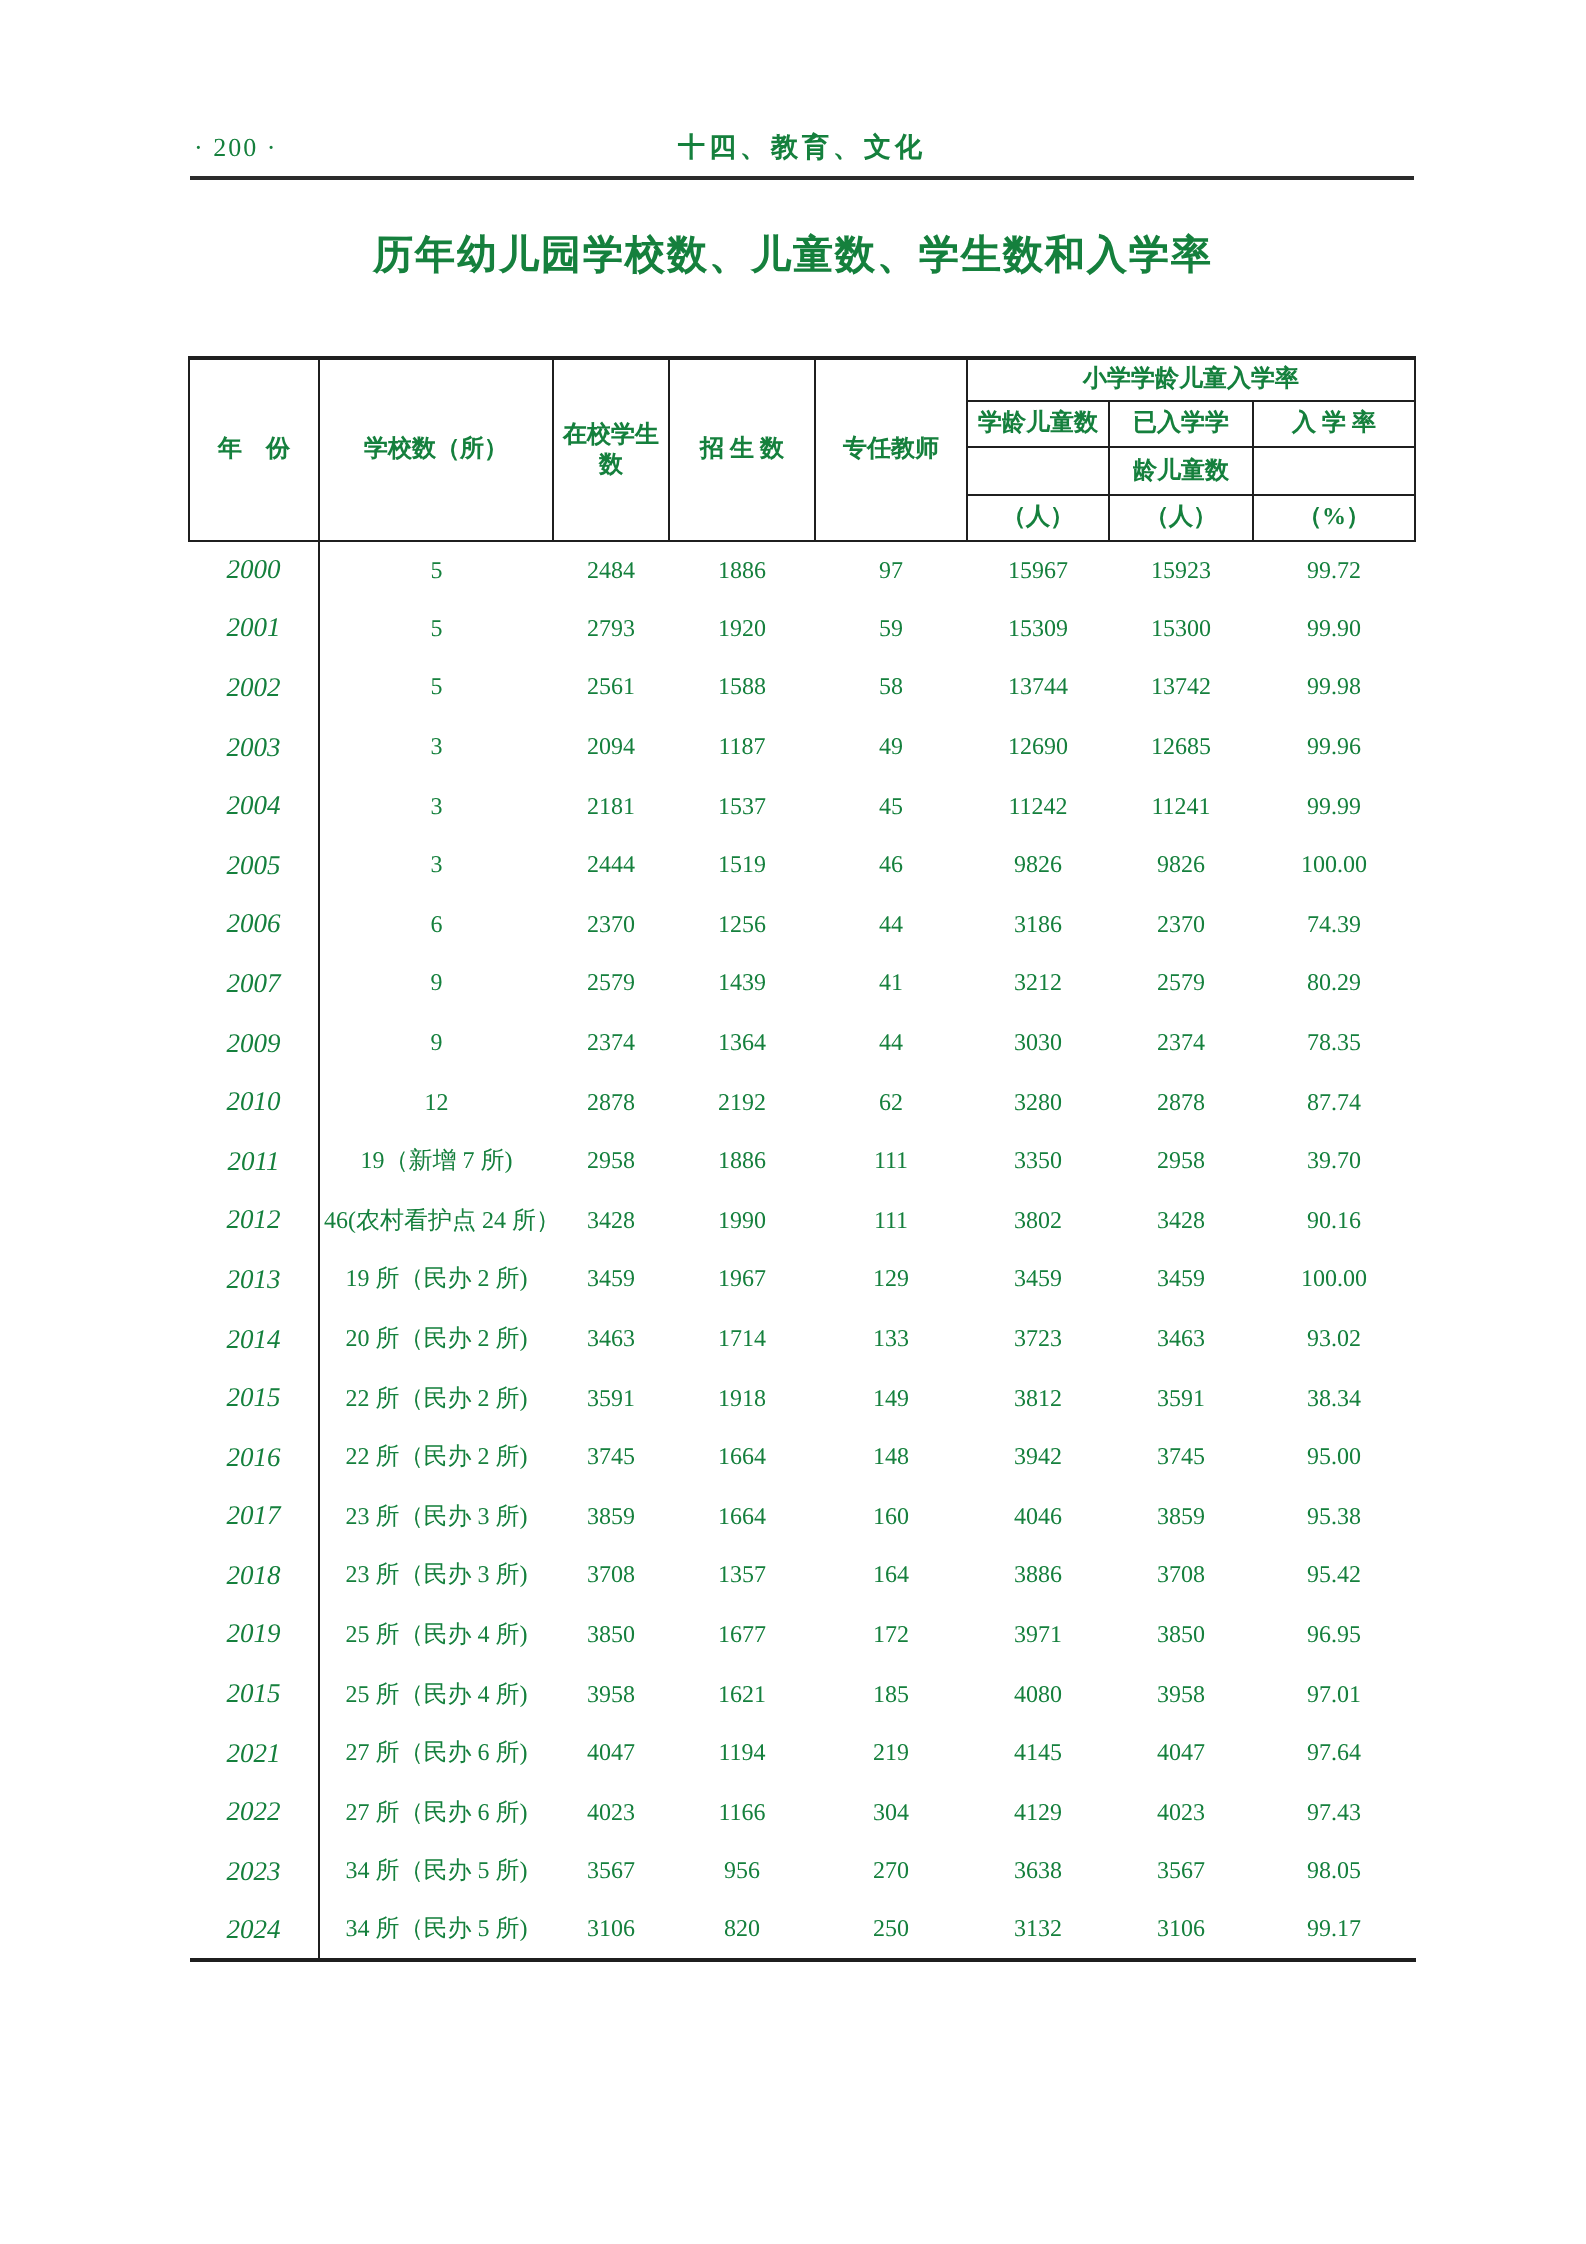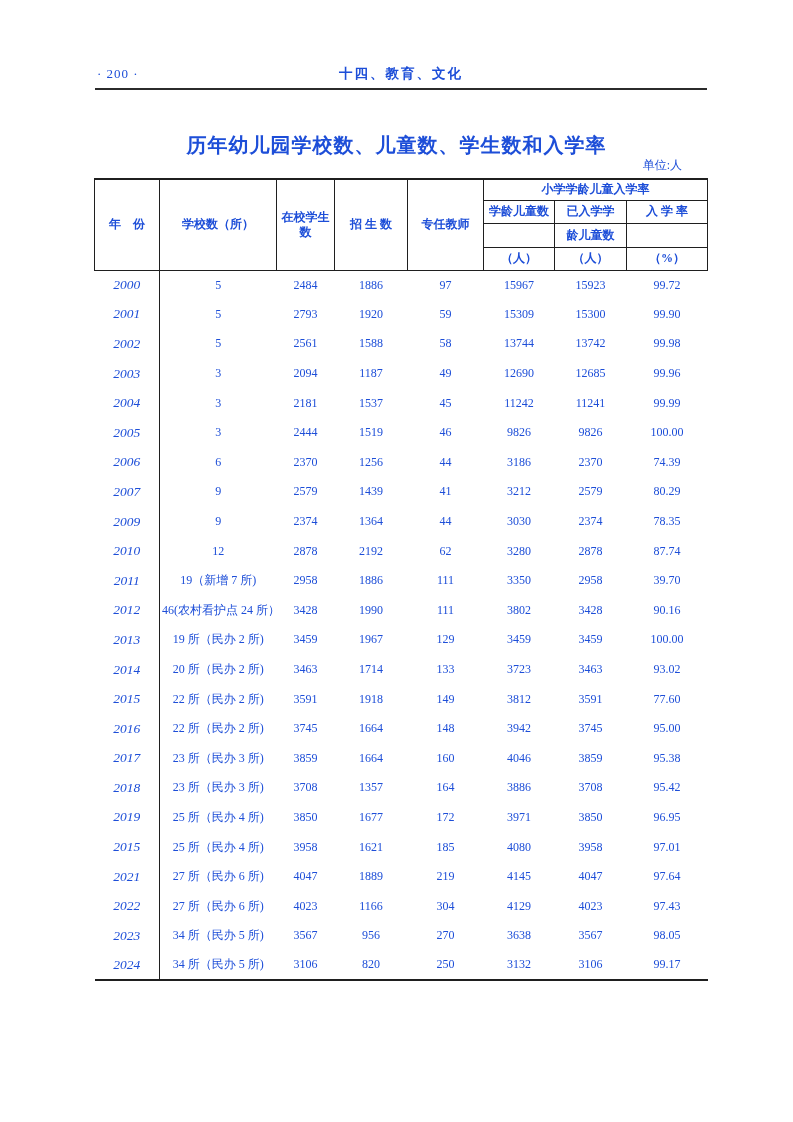--- a/index.html
+++ b/index.html
@@ -4,21 +4,21 @@
 <style>
   * { box-sizing: border-box; margin: 0; padding: 0; }
   html, body { background: #e8e8e8; }
   .page {
     position: relative;
     width: 793px;
     height: 1122px;
     margin: 0 auto;
     background: #ffffff;
     font-family: "Liberation Serif", "DejaVu Serif", serif;
-    color: #1d4ed8;
+    color: #15803d;
     overflow: hidden;
   }
 
   
   .running-head {
     position: absolute;
     left: 95px;
     top: 64px;
     width: 612px;
     height: 26px;
@@ -36,21 +36,21 @@
     left: 0; right: 0; top: 1px;
     text-align: center;
     font-size: 13.5px;
     font-weight: bold;
     letter-spacing: 2px;
   }
 
   
   .doc-title {
     position: absolute;
-    top: 132px;
+    top: 114px;
     left: 0;
     width: 100%;
     text-align: center;
     font-size: 20px;
     font-weight: bold;
     letter-spacing: 1px;
   }
 
   
   .unit-label {
@@ -109,21 +109,20 @@
 
 <div class="page">
 
   <div class="running-head">
     <span class="page-num">· 200 ·</span>
     <span class="section-title">十四、教育、文化</span>
   </div>
 
   <div class="doc-title">历年幼儿园学校数、儿童数、学生数和入学率</div>
 
-  <div class="unit-label">单位:人</div>
 
   <table class="stat-table">
     <colgroup>
       <col style="width:65px">
       <col style="width:117px">
       <col style="width:58px">
       <col style="width:73px">
       <col style="width:76px">
       <col style="width:71px">
       <col style="width:72px">
@@ -299,21 +298,21 @@
           <td class="num-col">93.02</td>
         </tr>
         <tr>
           <td class="year-col">2015</td>
           <td class="num-col">22 所（民办 2 所)</td>
           <td class="num-col">3591</td>
           <td class="num-col">1918</td>
           <td class="num-col">149</td>
           <td class="num-col">3812</td>
           <td class="num-col">3591</td>
-          <td class="num-col">77.60</td>
+          <td class="num-col">38.34</td>
         </tr>
         <tr>
           <td class="year-col">2016</td>
           <td class="num-col">22 所（民办 2 所)</td>
           <td class="num-col">3745</td>
           <td class="num-col">1664</td>
           <td class="num-col">148</td>
           <td class="num-col">3942</td>
           <td class="num-col">3745</td>
           <td class="num-col">95.00</td>
@@ -355,21 +354,21 @@
           <td class="num-col">1621</td>
           <td class="num-col">185</td>
           <td class="num-col">4080</td>
           <td class="num-col">3958</td>
           <td class="num-col">97.01</td>
         </tr>
         <tr>
           <td class="year-col">2021</td>
           <td class="num-col">27 所（民办 6 所)</td>
           <td class="num-col">4047</td>
-          <td class="num-col">1889</td>
+          <td class="num-col">1194</td>
           <td class="num-col">219</td>
           <td class="num-col">4145</td>
           <td class="num-col">4047</td>
           <td class="num-col">97.64</td>
         </tr>
         <tr>
           <td class="year-col">2022</td>
           <td class="num-col">27 所（民办 6 所)</td>
           <td class="num-col">4023</td>
           <td class="num-col">1166</td>

